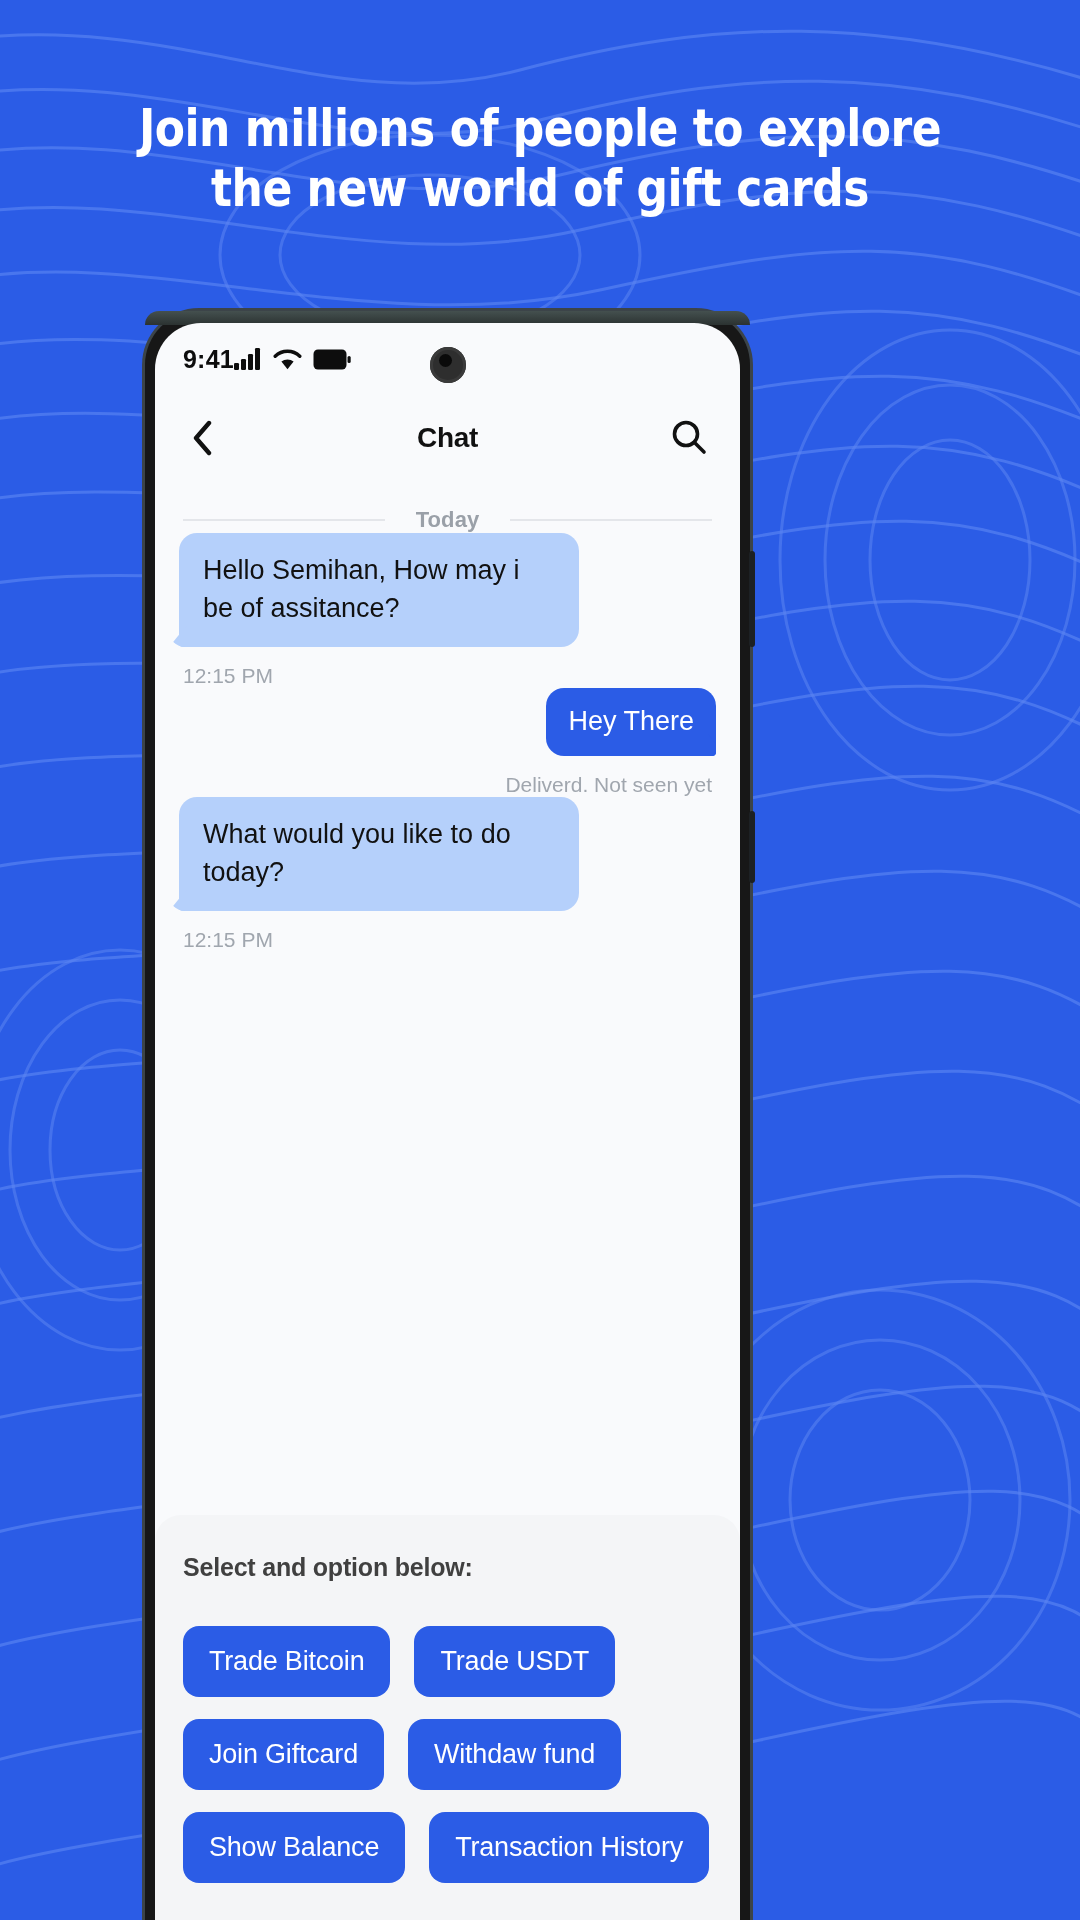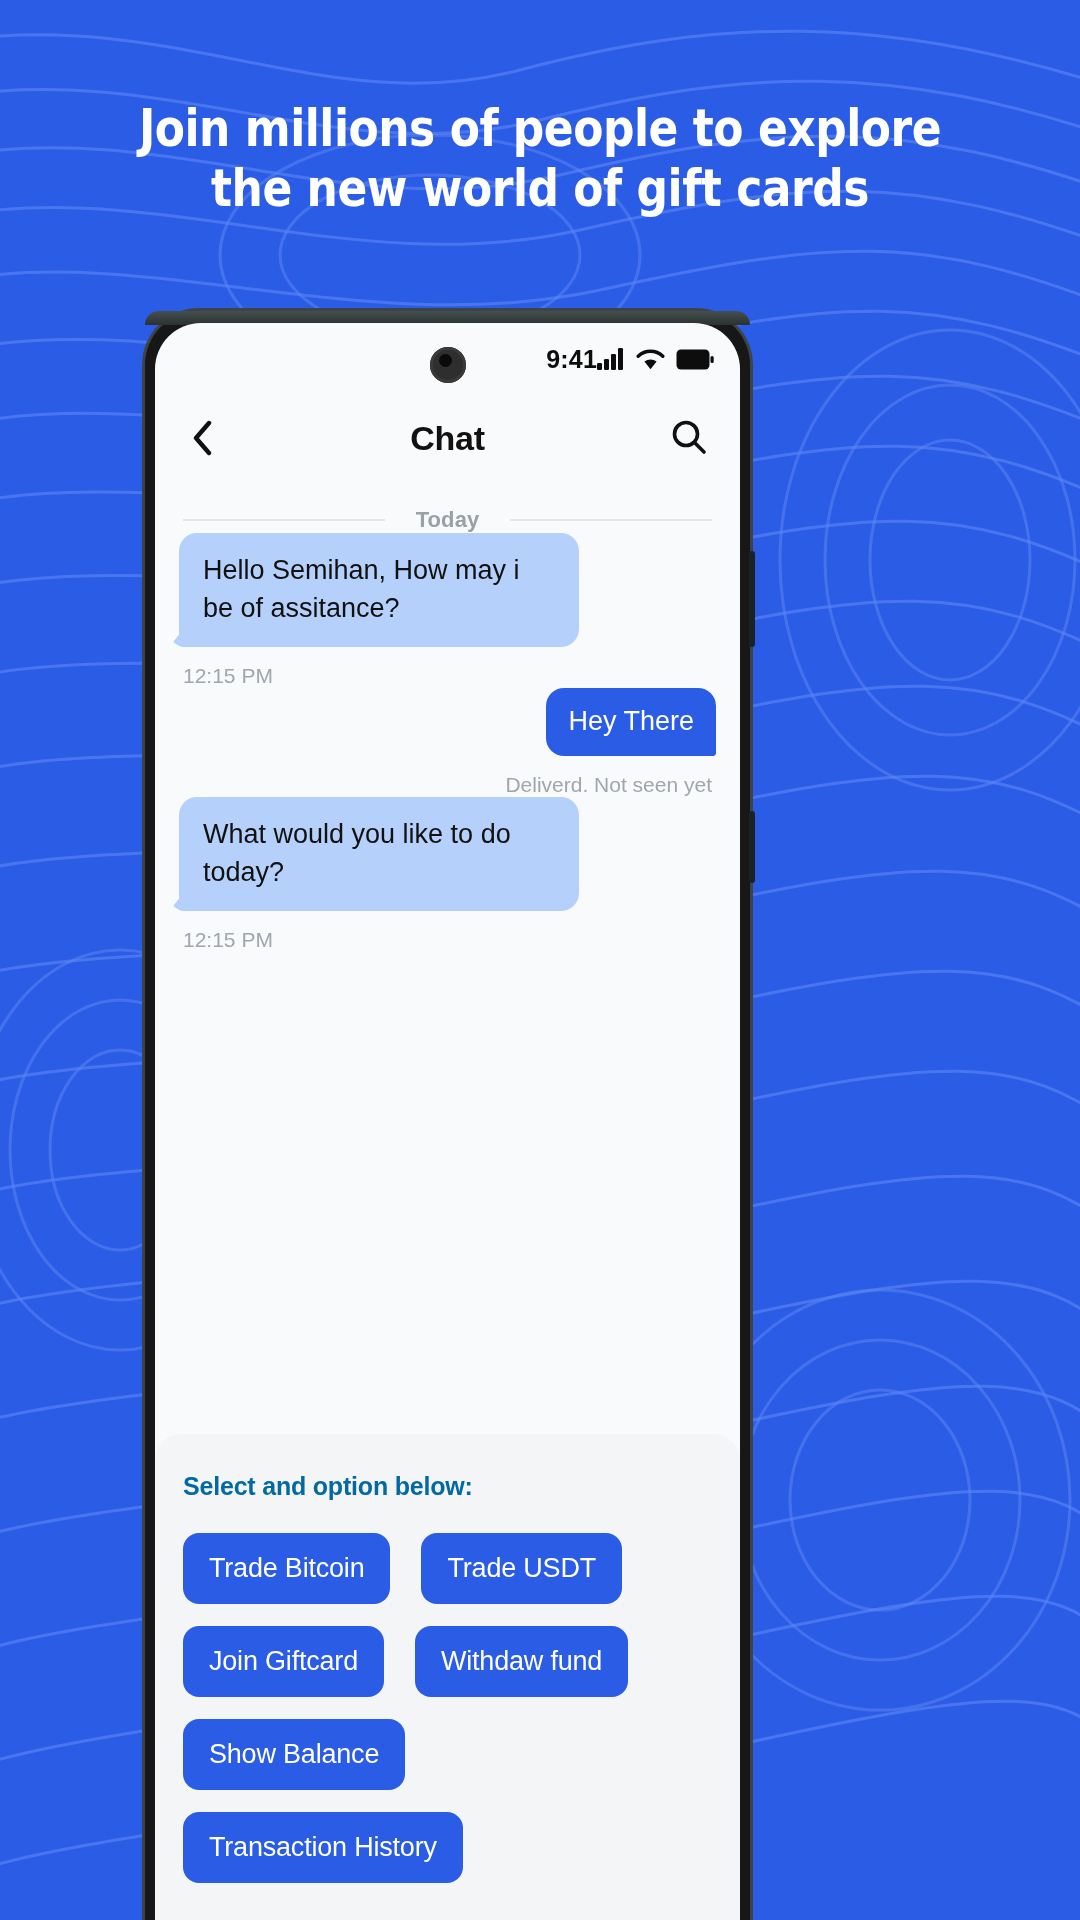--- a/index.html
+++ b/index.html
@@ -50,21 +50,21 @@
   
   .btn-side {
     position:absolute; right:-5px; background:#1d2124; border-radius:4px;
   }
   .btn-power { top:240px; width:6px; height:96px; }
   .btn-vol   { top:500px; width:6px; height:72px; }
 
   
   .statusbar {
     position:relative; height:72px;
-    display:flex; align-items:center; justify-content:flex-end;
+    display:flex; align-items:center; justify-content:flex-start;
     padding:0 26px 0 28px;
   }
   .clock { font-size:25px; font-weight:bold; color:#0d0d0d; letter-spacing:0.2px; }
   .camera {
     position:absolute; left:50%; top:24px; transform:translateX(-50%);
     width:36px; height:36px; border-radius:50%;
     background:#2e2e2e; box-shadow:inset 0 0 0 3px #3a3a3a;
   }
   .camera::after{
     content:""; position:absolute; left:9px; top:7px;
@@ -76,21 +76,21 @@
   .appbar {
     height:86px; display:flex; align-items:center;
     padding:0 30px; position:relative;
   }
   .back-chev {
     width:34px; height:34px; display:flex; align-items:center; justify-content:center;
     cursor:pointer;
   }
   .chat-title {
     position:absolute; left:0; width:100%; text-align:center;
-    font-size:34px; font-weight:bold; color:#111; letter-spacing:-0.3px;
+    font-size:28px; font-weight:bold; color:#111; letter-spacing:-0.3px;
   }
   .search-btn { margin-left:auto; width:40px; height:40px; position:relative; z-index:2; }
 
   
   .chat {
     background:#F9FAFC; padding:0 24px;
     height:755px; position:relative;
   }
   .daywrap {
     display:flex; align-items:center; gap:31px;
@@ -132,24 +132,24 @@
   .meta.out { padding-right:4px; padding-left:0; }
 
   
   .options {
     position:absolute; left:10px; bottom:0; width:585px;
     background:#F4F5F7;
     border-radius:26px 26px 0 0;
     padding:38px 28px 0 28px;
   }
   .opt-label {
-    font-size:25px; font-weight:bold; color:#0369a1;
-    margin-bottom:32px; letter-spacing:-0.2px;
-  }
-  .opt-grid { display:flex; flex-wrap:wrap; gap:22px 31px; }
+    font-size:25px; font-weight:bold; color:#404040;
+    margin-bottom:44px; letter-spacing:-0.2px;
+  }
+  .opt-grid { display:flex; flex-wrap:wrap; gap:22px 24px; }
   .opt-btn {
     background:#2B5CE6; color:#ffffff;
     font-size:27px; border-radius:16px;
     padding:20px 26px; border:none; cursor:pointer;
     font-family:"Liberation Sans", sans-serif;
     letter-spacing:-0.2px; white-space:nowrap;
   }
   .opt-foot { height:58px; }
 </style>
 </head>

